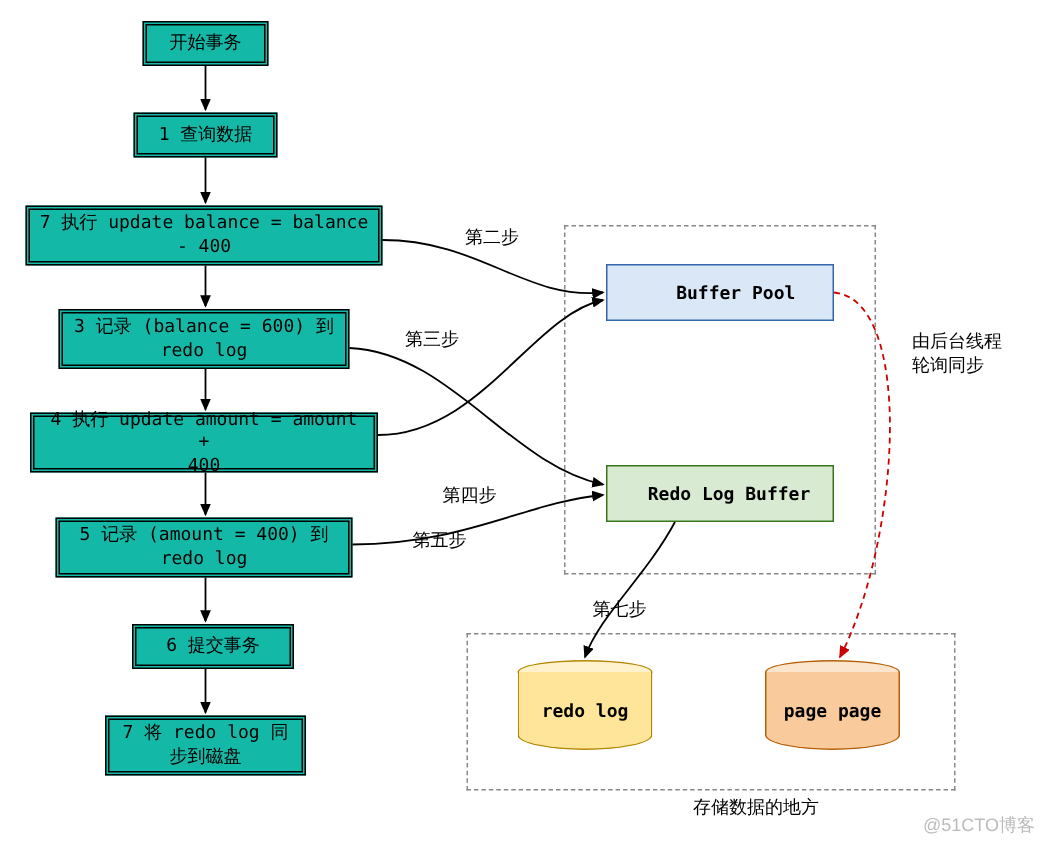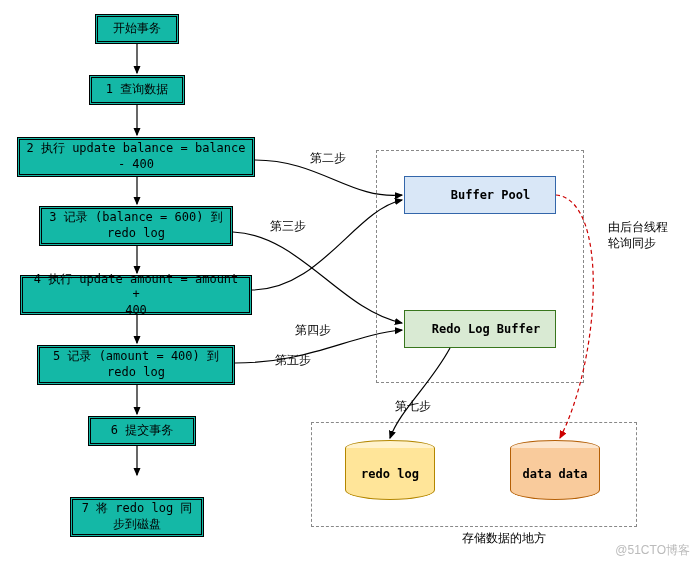--- a/index.html
+++ b/index.html
@@ -114,21 +114,21 @@
 
 <div class="flow-box" style="left:95px; top:14px; width:84px; height:30px;">
   <span>开始事务</span>
 </div>
 
 <div class="flow-box" style="left:89px; top:75px; width:96px; height:30px;">
   <span>1 查询数据</span>
 </div>
 
 <div class="flow-box" style="left:17px; top:137px; width:238px; height:40px; white-space:pre-line;">
-  <span>2 执行 update balance = balance
+  <span>7 执行 update balance = balance
 - 400</span>
 </div>
 
 <div class="flow-box" style="left:39px; top:206px; width:194px; height:40px; white-space:pre-line;">
   <span>3 记录 (balance = 600) 到
 redo log</span>
 </div>
 
 <div class="flow-box" style="left:20px; top:275px; width:232px; height:40px; white-space:pre-line;">
   <span>4 执行 update amount = amount +
@@ -137,21 +137,21 @@
 
 <div class="flow-box" style="left:37px; top:345px; width:198px; height:40px; white-space:pre-line;">
   <span>5 记录 (amount = 400)  到
 redo log</span>
 </div>
 
 <div class="flow-box" style="left:88px; top:416px; width:108px; height:30px;">
   <span>6 提交事务</span>
 </div>
 
-<div class="flow-box" style="left:70px; top:477px; width:134px; height:40px; white-space:pre-line;margin-top:20px;">
+<div class="flow-box" style="left:70px; top:477px; width:134px; height:40px; white-space:pre-line;">
   <span>7 将 redo log 同
 步到磁盘</span>
 </div>
 
 <div class="dashed-box" style="left:376px; top:150px; width:208px; height:233px;"></div>
 
 <div class="buffer-pool" style="left:404px; top:176px; width:152px; height:38px;">
   <span>Buffer Pool</span>
 </div>
 
@@ -164,21 +164,21 @@
 <div class="cylinder cyl-yellow" style="left:345px; top:440px; width:90px; height:60px;">
   <div class="top"></div>
   <div class="body">
       <span>redo log</span>
     </div>
 </div>
 
 <div class="cylinder cyl-orange" style="left:510px; top:440px; width:90px; height:60px;">
   <div class="top"></div>
   <div class="body">
-      <span>data data</span>
+      <span>page page</span>
     </div>
 </div>
 
 <div class="label" style="left:430px; top:530px;margin-left:32px;">存储数据的地方</div>
 
 <div class="label" style="left:310px; top:150px;">第二步</div>
 <div class="label" style="left:270px; top:218px;">第三步</div>
 <div class="label" style="left:295px; top:277px;margin-top:45px;">第四步</div>
 <div class="label" style="left:275px; top:352px;">第五步</div>
 <div class="label" style="left:395px; top:398px;">第七步</div>

